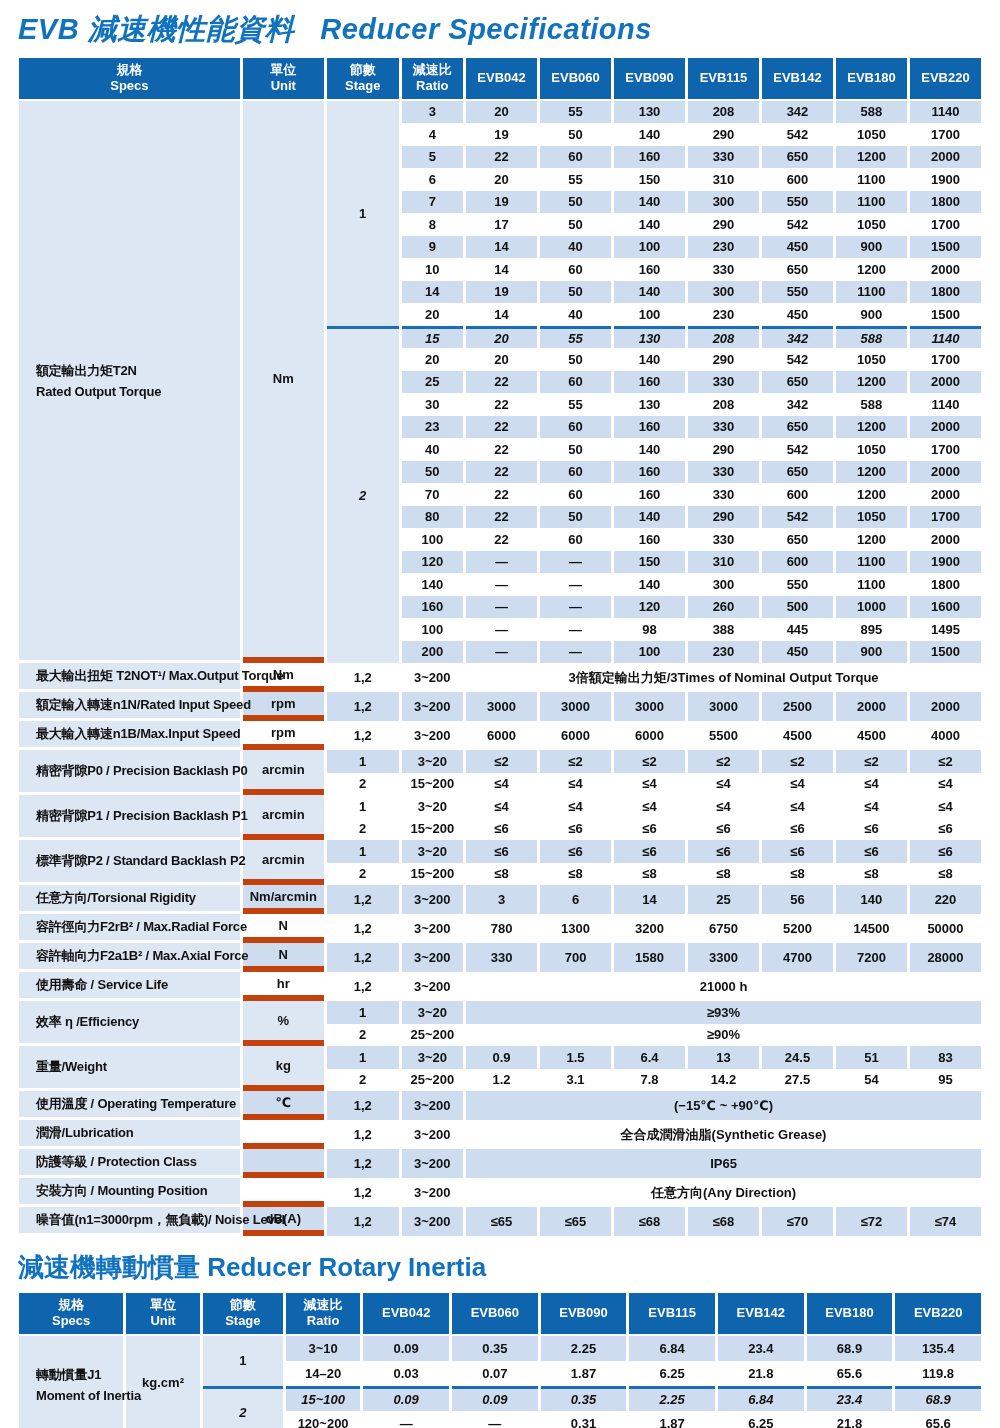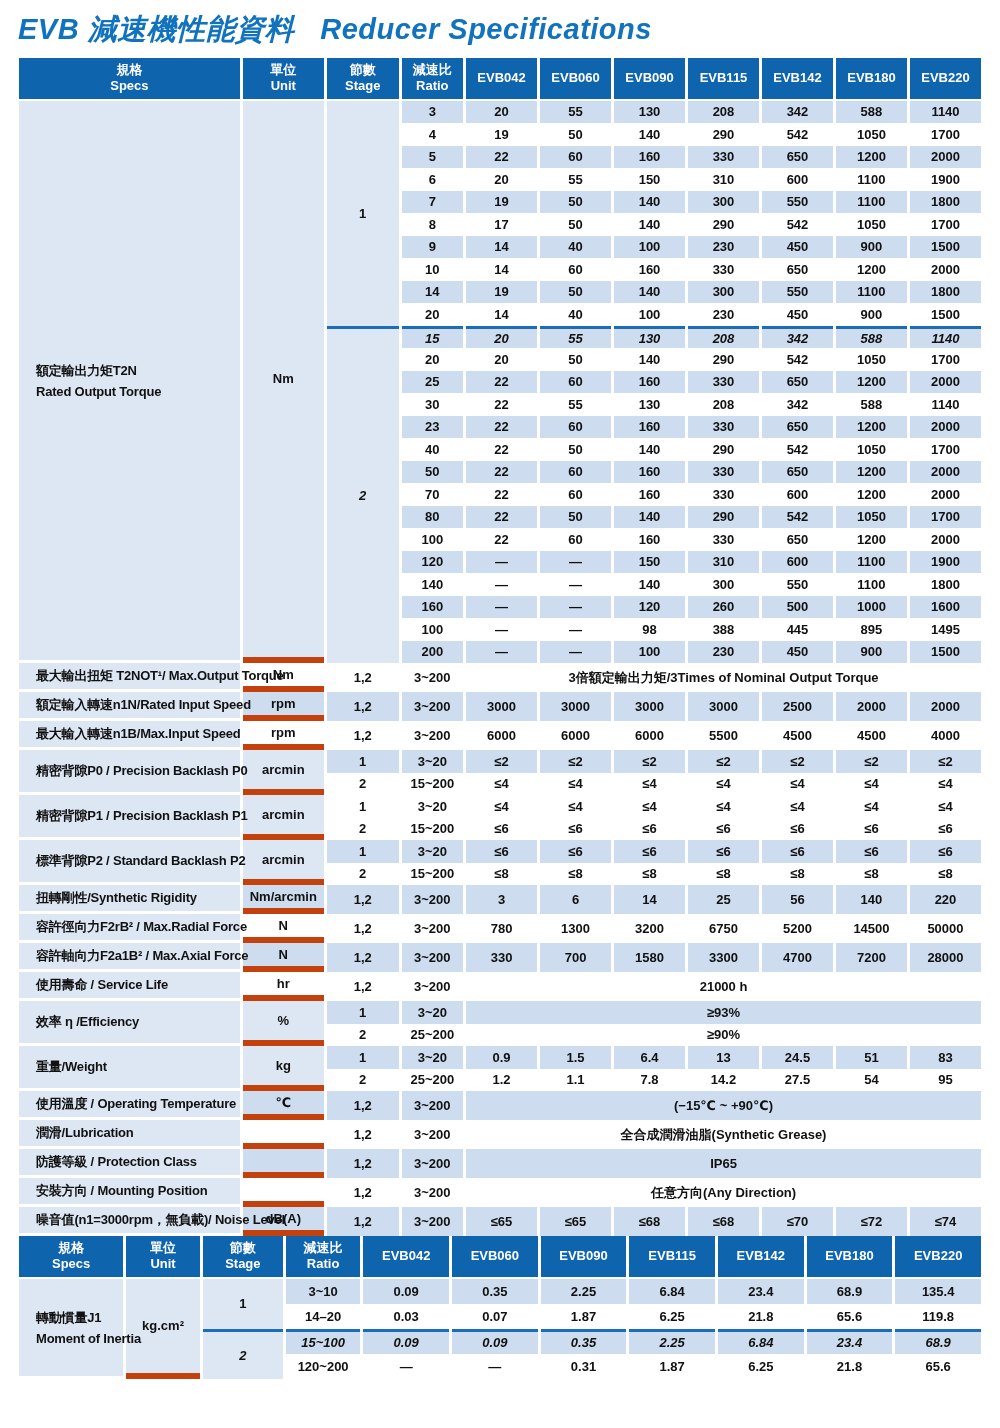--- a/index.html
+++ b/index.html
@@ -473,21 +473,21 @@
           <td class="value-cell row plain">≤8</td>
           <td class="value-cell row plain">≤8</td>
           <td class="value-cell row plain">≤8</td>
           <td class="value-cell row plain">≤8</td>
           <td class="value-cell row plain">≤8</td>
           <td class="value-cell row plain">≤8</td>
           <td class="value-cell row plain">≤8</td>
         </tr>
         <tr>
           <td class="label-cell row" rowspan="1">
-            <div class="lbl-line">扭轉剛性/Synthetic Rigidity</div>
+            <div class="lbl-line">任意方向/Torsional Rigidity</div>
           </td>
           <td class="unit-cell row shade" rowspan="1">Nm/arcmin</td>
           <td class="stage-cell row shade" rowspan="1">1,2</td>
           <td class="ratio-cell row shade">3~200</td>
           <td class="value-cell row shade">3</td>
           <td class="value-cell row shade">6</td>
           <td class="value-cell row shade">14</td>
           <td class="value-cell row shade">25</td>
           <td class="value-cell row shade">56</td>
           <td class="value-cell row shade">140</td>
@@ -558,21 +558,21 @@
           <td class="value-cell row shade">6.4</td>
           <td class="value-cell row shade">13</td>
           <td class="value-cell row shade">24.5</td>
           <td class="value-cell row shade">51</td>
           <td class="value-cell row shade">83</td>
         </tr>
         <tr>
           <td class="stage-cell row plain" rowspan="1">2</td>
           <td class="ratio-cell row plain">25~200</td>
           <td class="value-cell row plain">1.2</td>
-          <td class="value-cell row plain">1.1</td>
+          <td class="value-cell row plain">3.1</td>
           <td class="value-cell row plain">7.8</td>
           <td class="value-cell row plain">14.2</td>
           <td class="value-cell row plain">27.5</td>
           <td class="value-cell row plain">54</td>
           <td class="value-cell row plain">95</td>
         </tr>
         <tr>
           <td class="label-cell row" rowspan="1">
             <div class="lbl-line">使用溫度 / Operating Temperature</div>
           </td>
@@ -619,20 +619,24 @@
           <td class="value-cell row shade">≤65</td>
           <td class="value-cell row shade">≤68</td>
           <td class="value-cell row shade">≤68</td>
           <td class="value-cell row shade">≤70</td>
           <td class="value-cell row shade">≤72</td>
           <td class="value-cell row shade">≤74</td>
         </tr>
       </tbody>
     </table>
 
+  <h2 class="title2">
+    <span>減速機轉動慣量</span>
+    <span>Reducer Rotary Inertia</span>
+  </h2>
 
   <table class="spec" id="inertia-table">
       <colgroup>
         <col style="width: 11.2%;">
         <col style="width: 7.9%;">
         <col style="width: 8.6%;">
         <col style="width: 8%;">
         <col style="width: 9.2%;">
         <col style="width: 9.2%;">
         <col style="width: 9.2%;">

